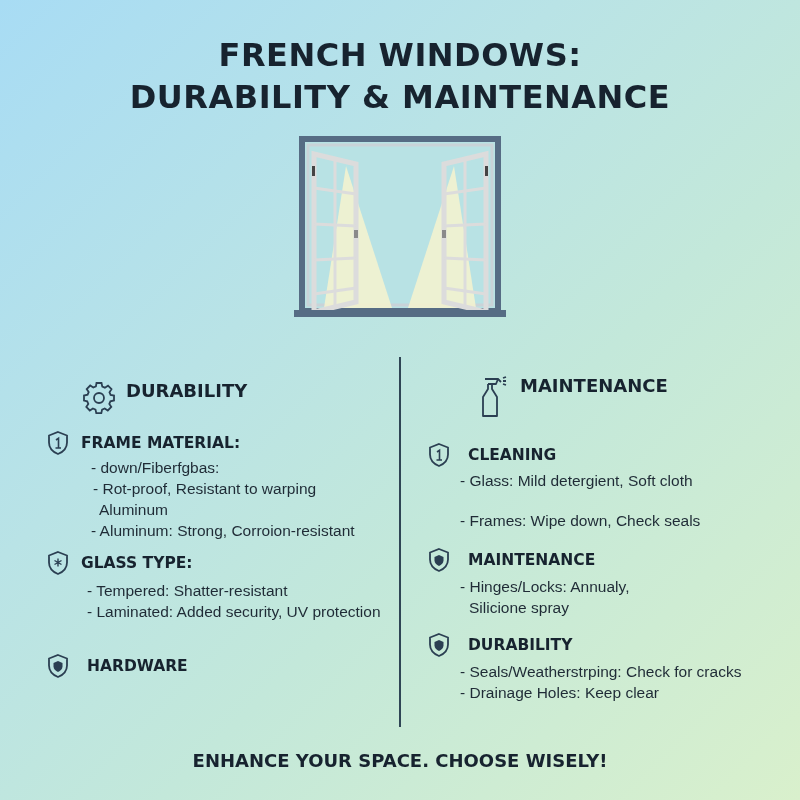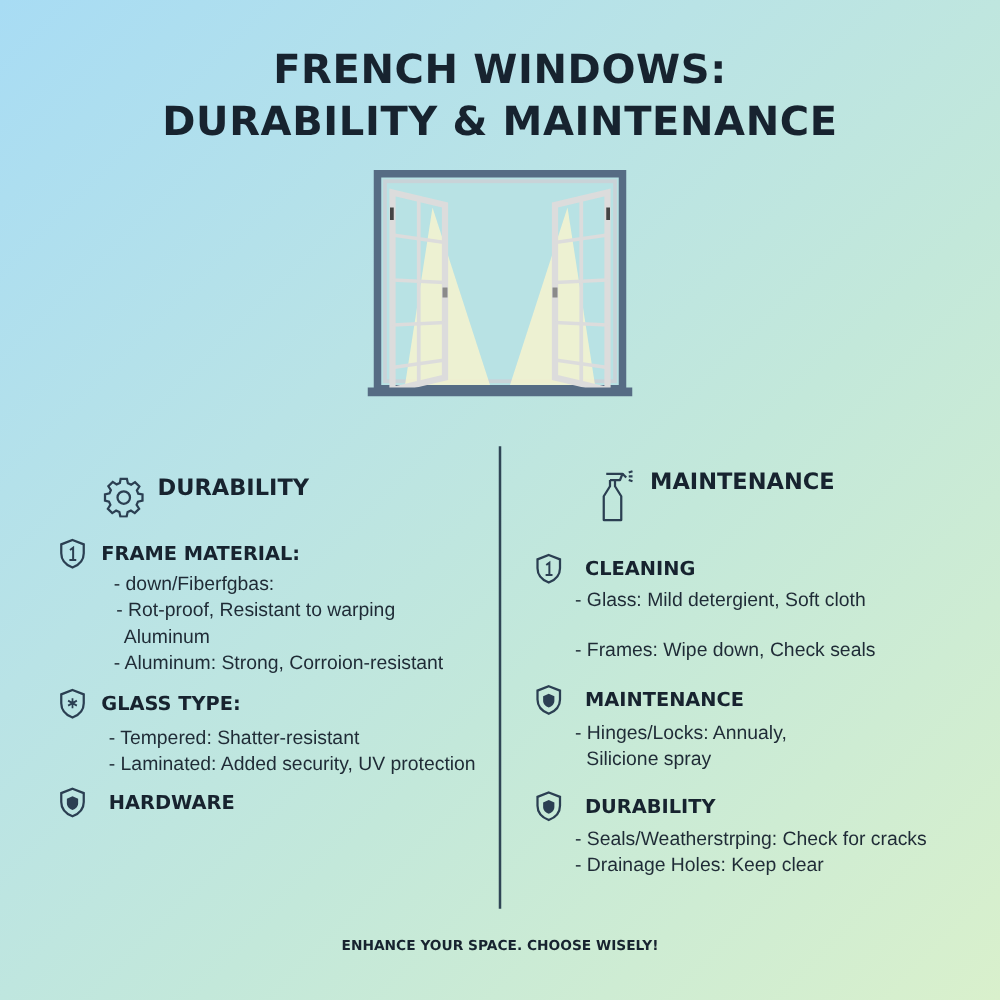--- a/index.html
+++ b/index.html
@@ -15,21 +15,21 @@
   }
   .title div { white-space:nowrap; }
   .window-illus { position:absolute; left:294px; top:136px; width:212px; height:186px; }
   .divider { position:absolute; left:399px; top:357px; width:2px; height:370px; background:#2f4555; }
   .sec-head { position:absolute; display:flex; font-weight:bold; font-size:18px; color:#17232f; }
   .sec-head svg { margin-right:10px; }
   .item { position:absolute; }
   .item-title { display:flex; align-items:center; font-weight:bold; font-size:15.5px; color:#17232f; white-space:nowrap; }
   .item-title .ic { width:26px; height:26px; margin-right:10px; flex:0 0 26px; }
   .item-lines { font-family:"Liberation Sans", sans-serif; font-size:15.5px; line-height:21px; color:#1f2b36; white-space:nowrap; }
-  .footer { position:absolute; left:0; top:750px; width:800px; text-align:center; font-weight:bold; font-size:11px; color:#17232f; }
+  .footer { position:absolute; left:0; top:750px; width:800px; text-align:center; font-weight:bold; font-size:18px; color:#17232f; }
 </style>
 </head>
 <body>
 
 <div class="title">
   <div>FRENCH WINDOWS:</div>
   <div>DURABILITY &amp; MAINTENANCE</div>
 </div>
 
 <svg class="window-illus" viewBox="0 0 212 186">
@@ -109,21 +109,21 @@
       <path d="M13 8.5v8M9.5 10.5l7 4M16.5 10.5l-7 4" stroke-width="1.4"></path>
     </svg>
     <span>GLASS TYPE:</span>
   </div>
   <div class="item-lines" style="margin-left:42px; margin-top:4px;">
     <div>- Tempered: Shatter-resistant</div>
     <div>- Laminated: Added security, UV protection</div>
   </div>
 </div>
 
-<div class="item" style="left:45px; top:629px;">
+<div class="item" style="left:45px; top:653px;">
   <div class="item-title">
     <svg class="ic" viewBox="0 0 26 26" fill="none" stroke="#2b3f52" stroke-width="1.8">
       <path d="M13 2l9 3.5v7c0 5.5-4 9.5-9 11.5-5-2-9-6-9-11.5v-7z"></path>
       <path d="M13 8l4.5 2v3.5c0 2.5-2 4.5-4.5 5.5-2.5-1-4.5-3-4.5-5.5V10z" fill="#2b3f52" stroke="none"></path>
     </svg>
     <span style="margin-left:6px;">HARDWARE</span>
   </div>
 </div>
 
 <div class="item" style="left:426px; top:442px;">

